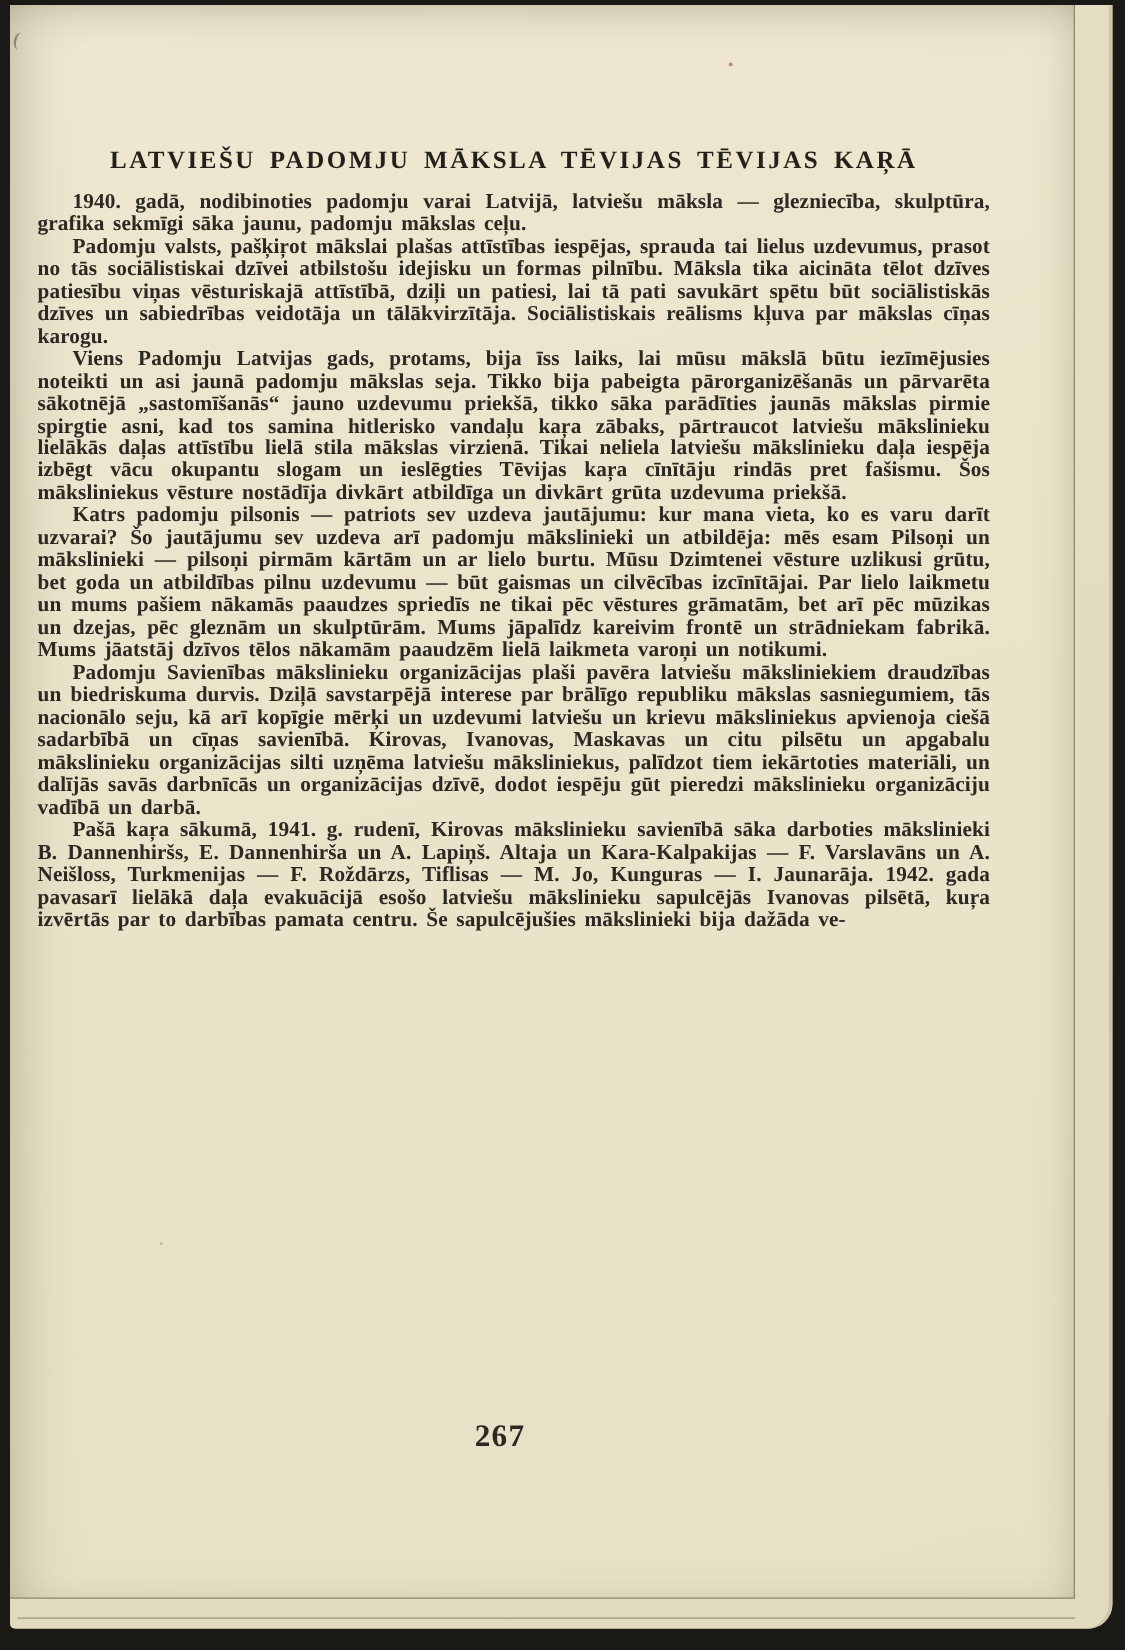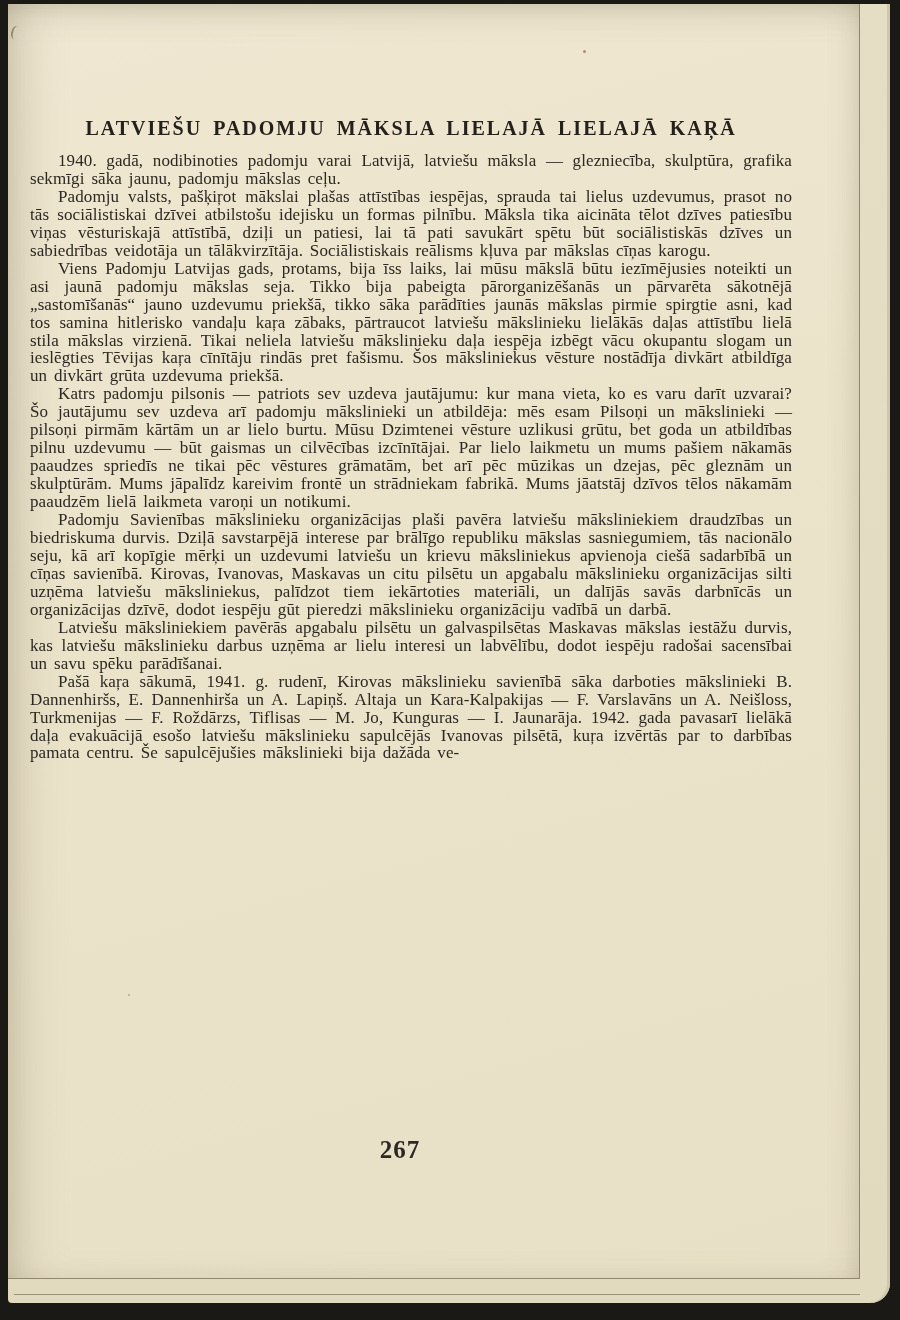--- a/index.html
+++ b/index.html
@@ -64,21 +64,21 @@
     position: absolute;
     left: 22px;
     top: 148px;
     width: 762px;
     color: #2c2822;
   }
   .para {
     margin: 0;
     font-size: 17px;
     line-height: 17.95px;
-    font-weight: 400;
+    font-weight: 700;
     text-align: justify;
     text-indent: 28px;
     word-spacing: 2.5px;
     letter-spacing: 0.1px;
   }
   .page-number {
     position: absolute;
     left: 312px;
     top: 1132px;
     width: 160px;
@@ -113,26 +113,25 @@
 <div class="under-pages">
   <div class="edge-line"></div>
 </div>
 
 <div class="paper">
   <div class="corner-mark"></div>
   <div class="speck s1"></div>
   <div class="speck s2"></div>
   <div class="speck s3"></div>
 
-  <h1 class="page-title">LATVIEŠU PADOMJU MĀKSLA LIELAJĀ LIELAJĀ KAŖĀ</h1>
+  <h1 class="page-title">LATVIEŠU PADOMJU MĀKSLA TĒVIJAS TĒVIJAS KAŖĀ</h1>
 
   <div class="body-text">
       <p class="para">1940. gadā, nodibinoties padomju varai Latvijā, latviešu māksla — glezniecība, skulptūra, grafika sekmīgi sāka jaunu, padomju mākslas ceļu.</p>
       <p class="para">Padomju valsts, pašķiŗot mākslai plašas attīstības iespējas, sprauda tai lielus uzdevumus, prasot no tās sociālistiskai dzīvei atbilstošu idejisku un formas pilnību. Māksla tika aicināta tēlot dzīves patiesību viņas vēsturiskajā attīstībā, dziļi un patiesi, lai tā pati savukārt spētu būt sociālistiskās dzīves un sabiedrības veidotāja un tālākvirzītāja. Sociālistiskais reālisms kļuva par mākslas cīņas karogu.</p>
       <p class="para">Viens Padomju Latvijas gads, protams, bija īss laiks, lai mūsu mākslā būtu iezīmējusies noteikti un asi jaunā padomju mākslas seja. Tikko bija pabeigta pārorganizēšanās un pārvarēta sākotnējā „sastomīšanās“ jauno uzdevumu priekšā, tikko sāka parādīties jaunās mākslas pirmie spirgtie asni, kad tos samina hitlerisko vandaļu kaŗa zābaks, pārtraucot latviešu mākslinieku lielākās daļas attīstību lielā stila mākslas virzienā. Tikai neliela latviešu mākslinieku daļa iespēja izbēgt vācu okupantu slogam un ieslēgties Tēvijas kaŗa cīnītāju rindās pret fašismu. Šos māksliniekus vēsture nostādīja divkārt atbildīga un divkārt grūta uzdevuma priekšā.</p>
       <p class="para">Katrs padomju pilsonis — patriots sev uzdeva jautājumu: kur mana vieta, ko es varu darīt uzvarai? Šo jautājumu sev uzdeva arī padomju mākslinieki un atbildēja: mēs esam Pilsoņi un mākslinieki — pilsoņi pirmām kārtām un ar lielo burtu. Mūsu Dzimtenei vēsture uzlikusi grūtu, bet goda un atbildības pilnu uzdevumu — būt gaismas un cilvēcības izcīnītājai. Par lielo laikmetu un mums pašiem nākamās paaudzes spriedīs ne tikai pēc vēstures grāmatām, bet arī pēc mūzikas un dzejas, pēc gleznām un skulptūrām. Mums jāpalīdz kareivim frontē un strādniekam fabrikā. Mums jāatstāj dzīvos tēlos nākamām paaudzēm lielā laikmeta varoņi un notikumi.</p>
       <p class="para">Padomju Savienības mākslinieku organizācijas plaši pavēra latviešu māksliniekiem draudzības un biedriskuma durvis. Dziļā savstarpējā interese par brālīgo republiku mākslas sasniegumiem, tās nacionālo seju, kā arī kopīgie mērķi un uzdevumi latviešu un krievu māksliniekus apvienoja ciešā sadarbībā un cīņas savienībā. Kirovas, Ivanovas, Maskavas un citu pilsētu un apgabalu mākslinieku organizācijas silti uzņēma latviešu māksliniekus, palīdzot tiem iekārtoties materiāli, un dalījās savās darbnīcās un organizācijas dzīvē, dodot iespēju gūt pieredzi mākslinieku organizāciju vadībā un darbā.</p>
-      <p class="para">Latviešu māksliniekiem pavērās apgabalu pilsētu un galvaspilsētas Maskavas mākslas iestāžu durvis, kas latviešu mākslinieku darbus uzņēma ar lielu interesi un labvēlību, dodot iespēju radošai sacensībai un savu spēku parādīšanai.</p>
       <p class="para">Pašā kaŗa sākumā, 1941. g. rudenī, Kirovas mākslinieku savienībā sāka darboties mākslinieki B. Dannenhiršs, E. Dannenhirša un A. Lapiņš. Altaja un Kara-Kalpakijas — F. Varslavāns un A. Neišloss, Turkmenijas — F. Roždārzs, Tiflisas — M. Jo, Kunguras — I. Jaunarāja. 1942. gada pavasarī lielākā daļa evakuācijā esošo latviešu mākslinieku sapulcējās Ivanovas pilsētā, kuŗa izvērtās par to darbības pamata centru. Še sapulcējušies mākslinieki bija dažāda ve-</p>
     </div>
 
   <div class="page-number">267</div>
 </div>
 
 </body></html>

